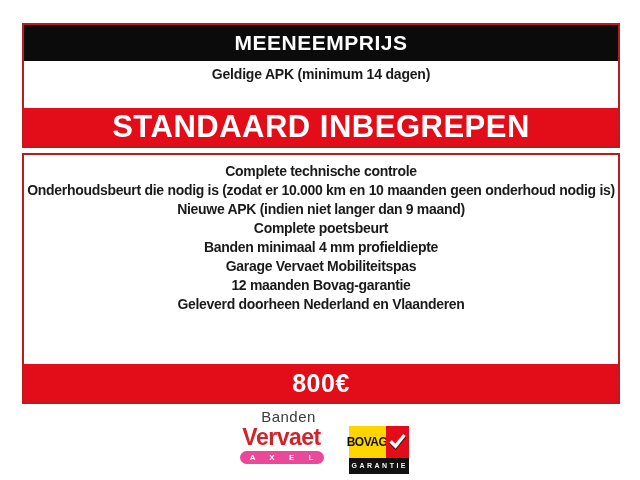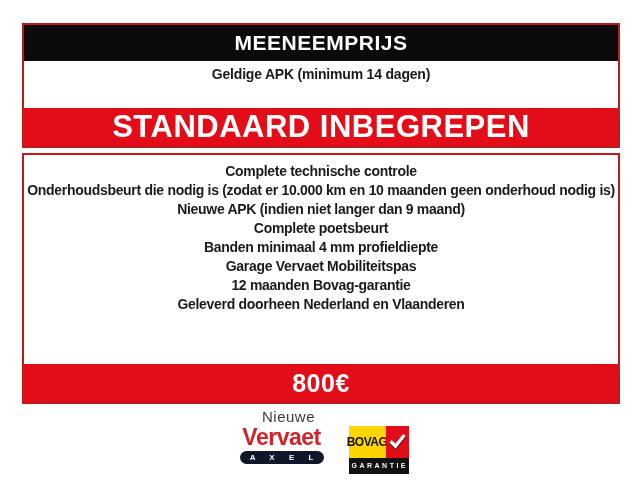--- a/index.html
+++ b/index.html
@@ -40,21 +40,21 @@
   .gv-garage{
     color:#3c3c3b;font-size:15px;font-weight:400;line-height:17px;
     letter-spacing:0.5px;text-align:center;padding-left:14px;
   }
   .gv-vervaet{
     color:#d2232a;font-size:23px;font-weight:700;line-height:24px;
     letter-spacing:-0.5px;text-align:center;
   }
   .gv-axel{
     margin:2px auto 0 auto;width:84px;height:13px;line-height:13px;
-    background:#0f172a;border-radius:7px;color:#ffffff;
+    background:#ec4899;border-radius:7px;color:#ffffff;
     font-size:8px;font-weight:700;letter-spacing:6px;text-indent:6px;
     text-align:center;
   }
   .bovag{width:60px;margin-top:20px;}
   .bovag-top{display:flex;height:32px;}
   .bovag-name{
     background:#ffd500;color:#111111;width:37px;height:32px;
     display:flex;align-items:center;justify-content:center;
     font-weight:700;font-size:12px;letter-spacing:-0.5px;
   }
@@ -91,21 +91,21 @@
       <div class="line">Banden minimaal 4 mm profieldiepte</div>
       <div class="line">Garage Vervaet Mobiliteitspas</div>
       <div class="line">12 maanden Bovag-garantie</div>
       <div class="line">Geleverd doorheen Nederland en Vlaanderen</div>
     </div>
     <div class="bar red price">800€</div>
   </section>
 
   <div class="logos">
     <div class="gv">
-      <div class="gv-garage">Nieuwe</div>
+      <div class="gv-garage">Banden</div>
       <div class="gv-vervaet">Vervaet</div>
       <div class="gv-axel">A X E L</div>
     </div>
     <div class="bovag">
       <div class="bovag-top">
         <span class="bovag-name">BOVAG</span>
         <span class="bovag-checkbox">
           <svg width="18" height="18" viewBox="0 0 24 24">
             <path d="M5 13.5 L10 18.5 L20.5 5.5" stroke="#3a0a0a" stroke-width="5.5" fill="none" stroke-linecap="square"></path>
             <path d="M5 12.5 L10 17.5 L20.5 4.5" stroke="#ffffff" stroke-width="4.5" fill="none" stroke-linecap="square"></path>

